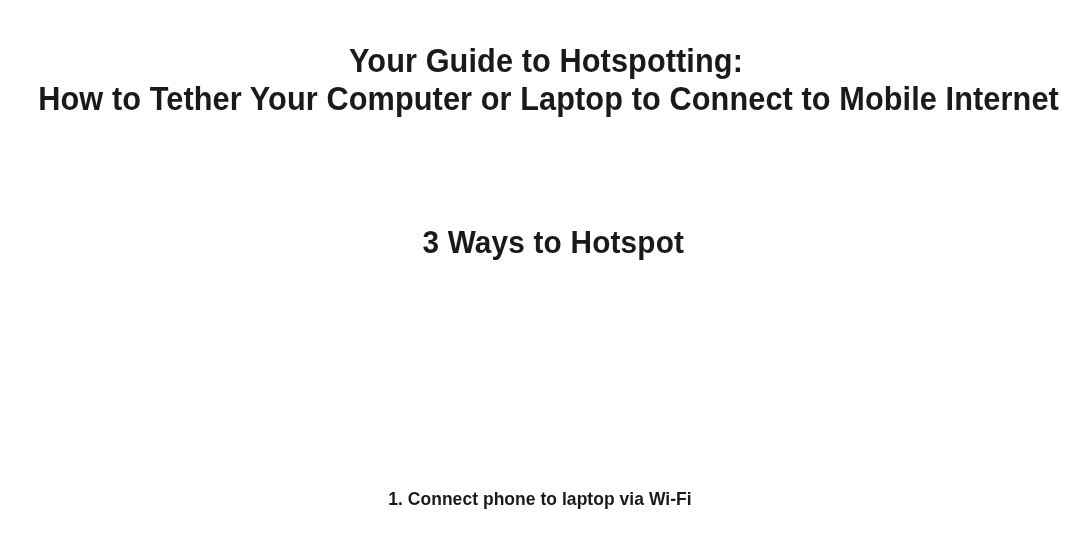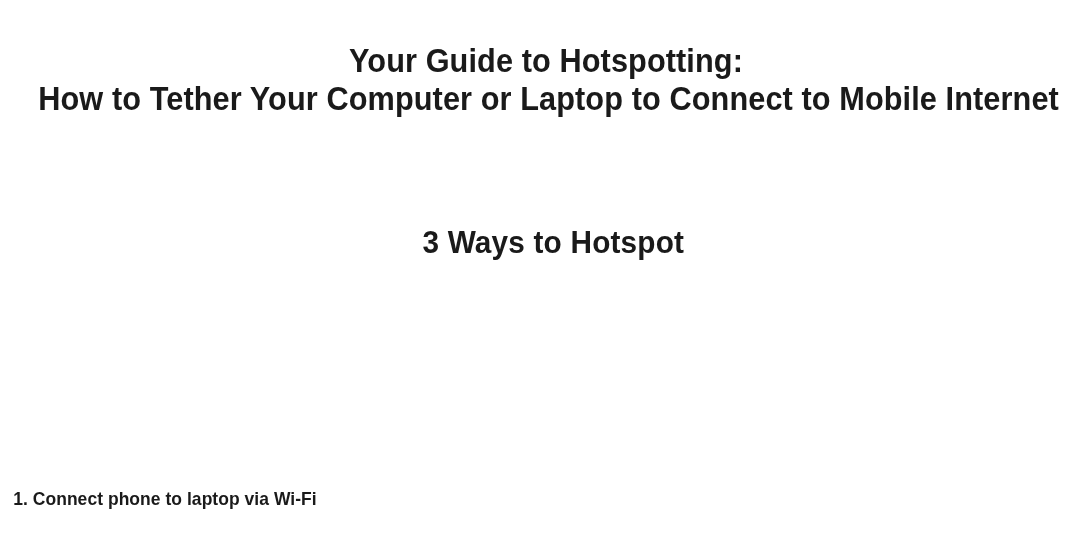--- a/index.html
+++ b/index.html
@@ -88,21 +88,21 @@
   }
 
   
   .caption-row {
     position: absolute;
     left: 0;
     top: 487px;
     width: 1080px;
     height: 30px;
     display: flex;
-    flex-direction: column;
+    flex-direction: row;
     align-items: flex-start;
   }
   .caption-cell {
     flex: 1 1 0;
     text-align: center;
   }
   .caption-text {
     display: inline-block;
     font-family: "Liberation Sans Narrow", "Liberation Sans", sans-serif;
     font-weight: bold;

